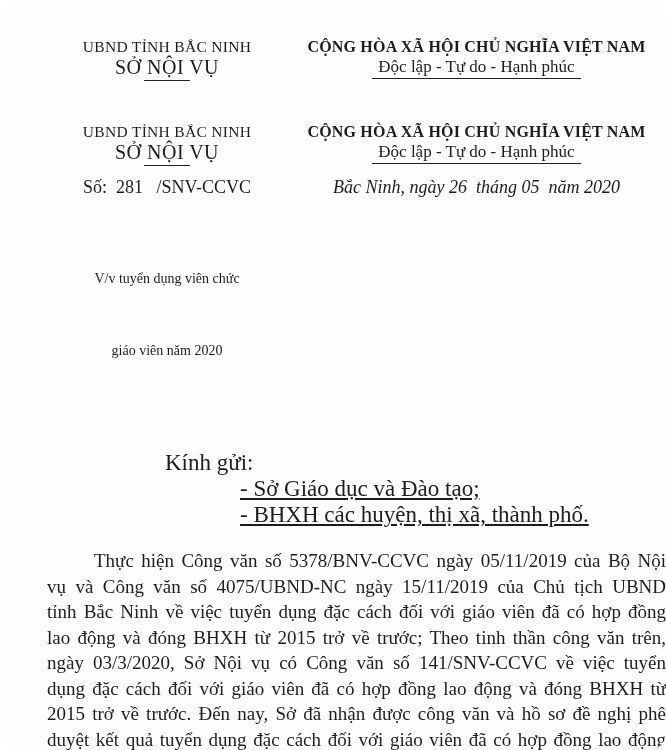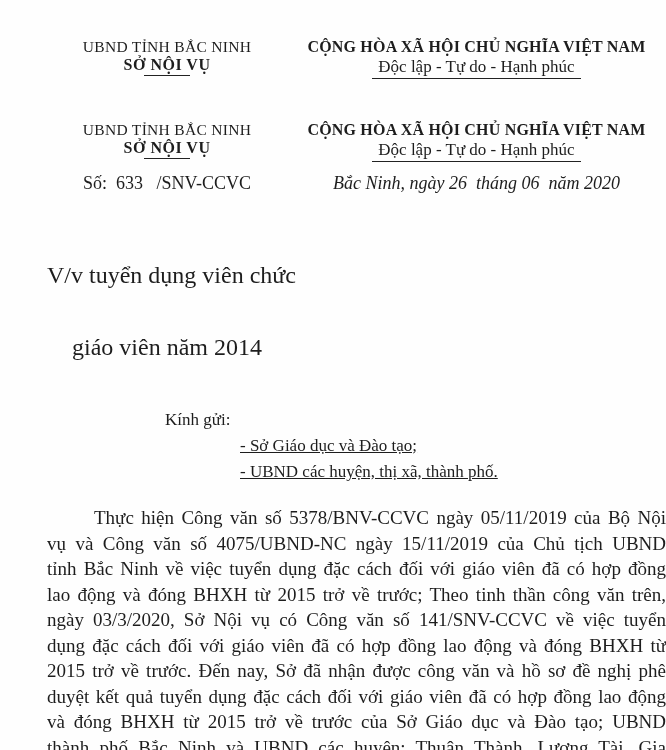--- a/index.html
+++ b/index.html
@@ -9,49 +9,50 @@
     font-family: "Liberation Serif", "DejaVu Serif", serif;
     color: #1d1d1d;
   }
   .page {
     position: relative;
     width: 666px; height: 750px;
     overflow: hidden;
     box-sizing: border-box;
     padding: 38px 0 0 47px;
     background: #fefefe;
+    border-radius: 17px;
   }
   .header-row { display: flex; align-items: flex-start; }
   .col-left  { width: 240px; text-align: center; flex-shrink: 0; }
   .col-right { flex: 1; text-align: center; }
 
   .org-parent { font-size: 15.5px; letter-spacing: 0.3px; white-space: pre; }
-  .org-name   { font-size: 16px; font-weight: bold; letter-spacing: 0.5px; white-space: pre; }
+  .org-name   { font-size: 20px; font-weight: normal; letter-spacing: 0.5px; white-space: pre; }
   .short-rule { width: 46px; border-bottom: 1.5px solid #222; margin: 1px auto 0 auto; }
 
   .nat-line1 { font-size: 16px; font-weight: bold; letter-spacing: 0.2px; white-space: pre; }
   .nat-line2 {
     display: inline-block;
     font-size: 17px; font-weight: normal;
     border-bottom: 1.5px solid #222;
     padding: 0 6px 1px 6px;
     margin-top: 1px;
     white-space: pre;
   }
 
   .block2 { margin-top: 42px; }
 
   .num-date-row { margin-top: 11px; }
   .doc-number { font-size: 18px; white-space: pre; }
   .place-date { font-size: 18px; font-style: italic; white-space: pre; }
 
   .subject { margin-top: 21px; }
-  .subject div { font-size: 24px; line-height: 24px; white-space: pre; }
+  .subject div { font-size: 14px; line-height: 24px; white-space: pre; }
 
-  .salutation-block { font-size: 17px; line-height: 26px; }
+  .salutation-block { margin-top: 39px; font-size: 23px; line-height: 26px; }
   .salutation  { margin-left: 118px; white-space: pre; }
   .recipients  { margin-left: 193px; }
   .recipient-line { white-space: pre; text-decoration: underline; }
 
   .body-text { margin-top: 20px; }
   .body-text p {
     margin: 0;
     font-size: 19px;
     line-height: 25.5px;
     text-align: justify;
@@ -83,40 +84,40 @@
       <div class="short-rule"></div>
     </div>
     <div class="col-right">
       <div class="nat-line1">CỘNG HÒA XÃ HỘI CHỦ NGHĨA VIỆT NAM</div>
       <div><span class="nat-line2">Độc lập - Tự do - Hạnh phúc</span></div>
     </div>
   </div>
 
   <div class="header-row num-date-row">
     <div class="col-left">
-      <span class="doc-number">Số:  633   /SNV-CCVC</span>
+      <span class="doc-number">Số:  281   /SNV-CCVC</span>
     </div>
     <div class="col-right">
-      <span class="place-date">Bắc Ninh, ngày 26  tháng 06  năm 2020</span>
+      <span class="place-date">Bắc Ninh, ngày 26  tháng 05  năm 2020</span>
     </div>
   </div>
 
   <div class="header-row subject">
     <div class="col-left">
       <div>V/v tuyển dụng viên chức</div>
-      <div>giáo viên năm 2014</div>
+      <div>giáo viên năm 2020</div>
     </div>
     <div class="col-right"></div>
   </div>
 
   <div class="salutation-block">
     <div class="salutation">Kính gửi:</div>
     <div class="recipients">
       <div class="recipient-line">- Sở Giáo dục và Đào tạo;</div>
-      <div class="recipient-line">- UBND các huyện, thị xã, thành phố.</div>
+      <div class="recipient-line">- BHXH các huyện, thị xã, thành phố.</div>
     </div>
   </div>
 
   <div class="body-text">
     <p>Thực hiện Công văn số 5378/BNV-CCVC ngày 05/11/2019 của Bộ Nội vụ và Công văn số 4075/UBND-NC ngày 15/11/2019 của Chủ tịch UBND tỉnh Bắc Ninh về việc tuyển dụng đặc cách đối với giáo viên đã có hợp đồng lao động và đóng BHXH từ 2015 trở về trước; Theo tinh thần công văn trên, ngày 03/3/2020, Sở Nội vụ có Công văn số 141/SNV-CCVC về việc tuyển dụng đặc cách đối với giáo viên đã có hợp đồng lao động và đóng BHXH từ 2015 trở về trước. Đến nay, Sở đã nhận được công văn và hồ sơ đề nghị phê duyệt kết quả tuyển dụng đặc cách đối với giáo viên đã có hợp đồng lao động và đóng BHXH từ 2015 trở về trước của Sở Giáo dục và Đào tạo; UBND thành phố Bắc Ninh và UBND các huyện: Thuận Thành, Lương Tài, Gia Bình; UBND các huyện: Yên Phong, Tiên Du, Quế Võ và thị xã Từ Sơn chưa gửi công văn và hồ sơ đề nghị.</p>
 
   </div>
 
 </div>
 

